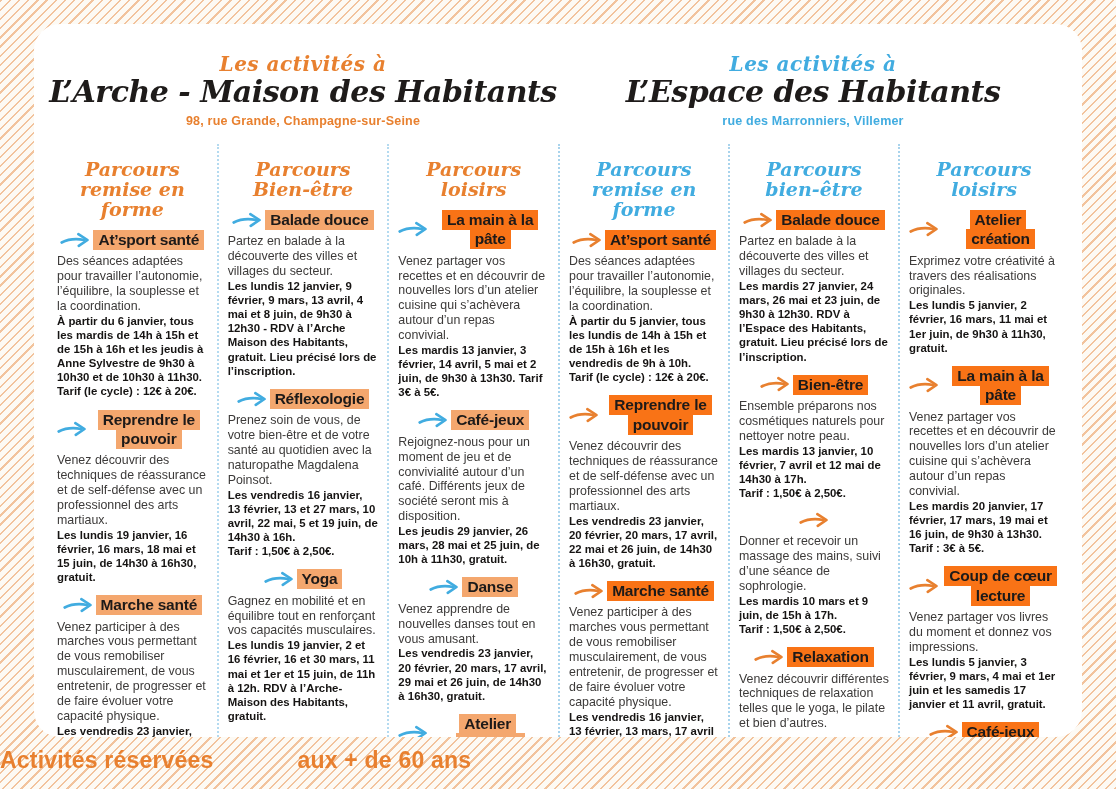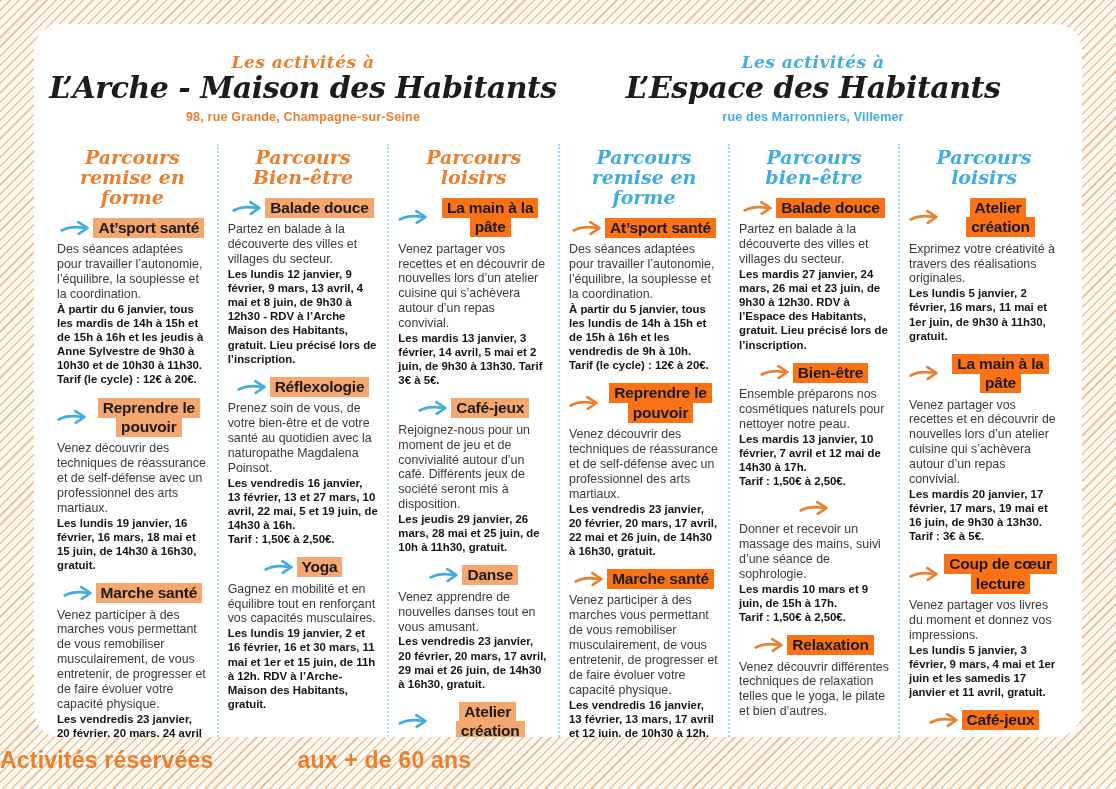--- a/index.html
+++ b/index.html
@@ -12,30 +12,30 @@
   }
   .sheet{
     position:absolute;left:34px;right:34px;top:24px;bottom:52px;
     background:#ffffff;border-radius:26px;
     padding:10px 14px 0 14px;box-sizing:border-box;
   }
   .pages{display:flex;width:100%;height:100%;}
   .page{flex:1;display:flex;flex-direction:column;min-width:0;}
   .page-header{text-align:center;padding-top:18px;height:104px;box-sizing:border-box;}
   .script{font-family:"DejaVu Serif",serif;font-style:italic;font-weight:bold;}
-  .title-prefix{font-size:17px;letter-spacing:.5px;}
+  .title-prefix{font-size:20px;letter-spacing:.5px;}
   .main-title{font-size:30px;color:#1e1b1a;letter-spacing:-.5px;line-height:1.02;margin-top:1px;}
   .address{font-size:12.5px;font-weight:bold;margin-top:6px;letter-spacing:.2px;}
   .accent-orange .accent-text{color:#e8802f;}
   .accent-blue  .accent-text{color:#41ace0;}
   .columns{display:flex;flex:1;min-height:0;padding-top:6px;}
   .col{flex:1;min-width:0;padding:0 9px;border-left:2px dotted #a8d3ec;overflow:hidden;}
   .page:first-child .col:first-child{border-left:none;}
   .accent-orange .col{border-left-color:#b4daf0;}
-  .col-header{font-size:19px;text-align:center;line-height:1.05;margin:4px 0 10px;}
+  .col-header{font-size:19px;text-align:center;line-height:1.05;margin:16px 0 10px;}
   .activity{margin-bottom:11px;}
   .title-row{display:flex;align-items:center;justify-content:center;gap:3px;margin:2px 0 5px;}
   .arrow-icon{flex:0 0 auto;display:block;}
   .act-title{
     font-size:15.5px;font-weight:bold;color:#1d1a19;letter-spacing:-.2px;
     display:inline;line-height:1.25;padding:1px 5px 2px;text-align:center;
     -webkit-box-decoration-break:clone;box-decoration-break:clone;
   }
   .title-wrap{text-align:center;max-width:132px;}
   h3{margin:0;display:inline;}

